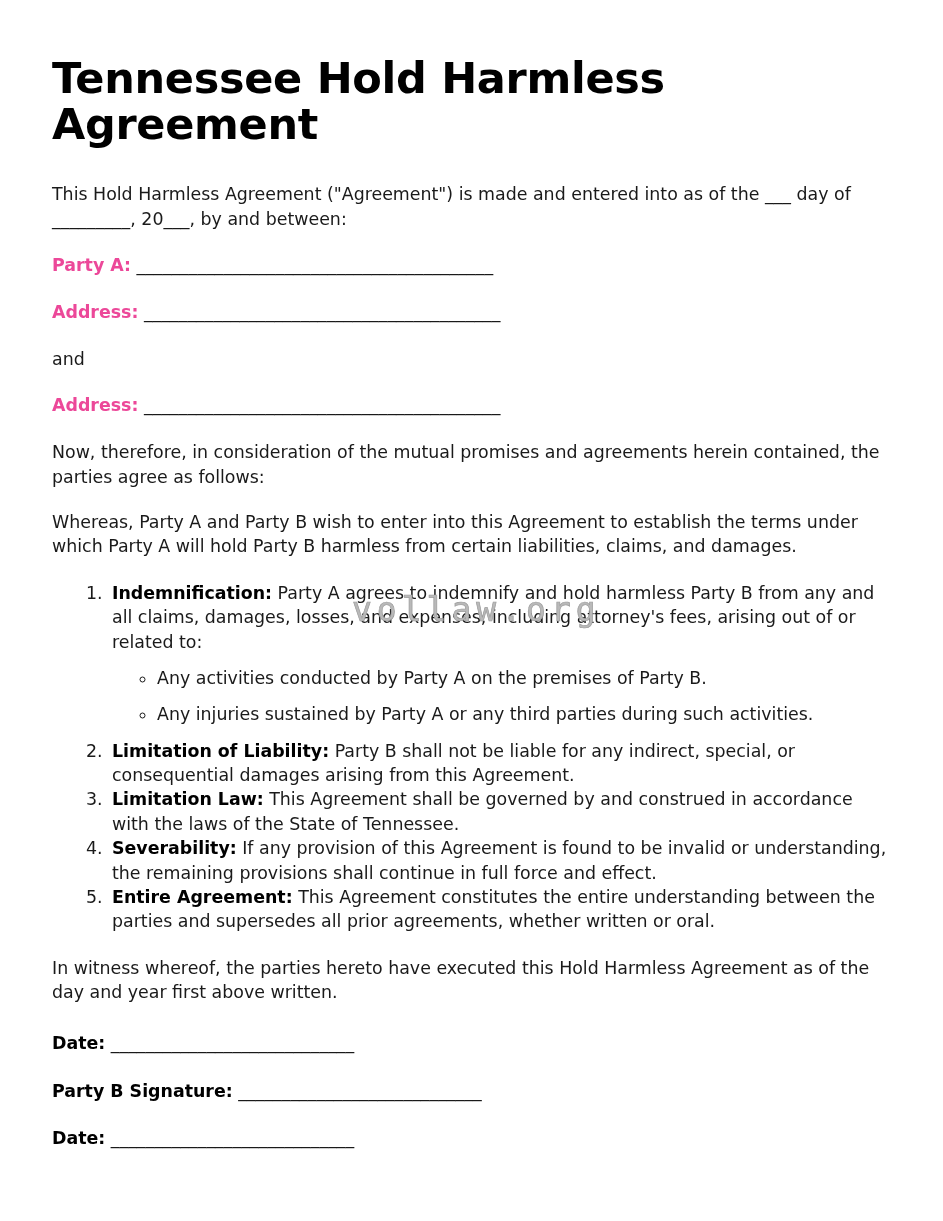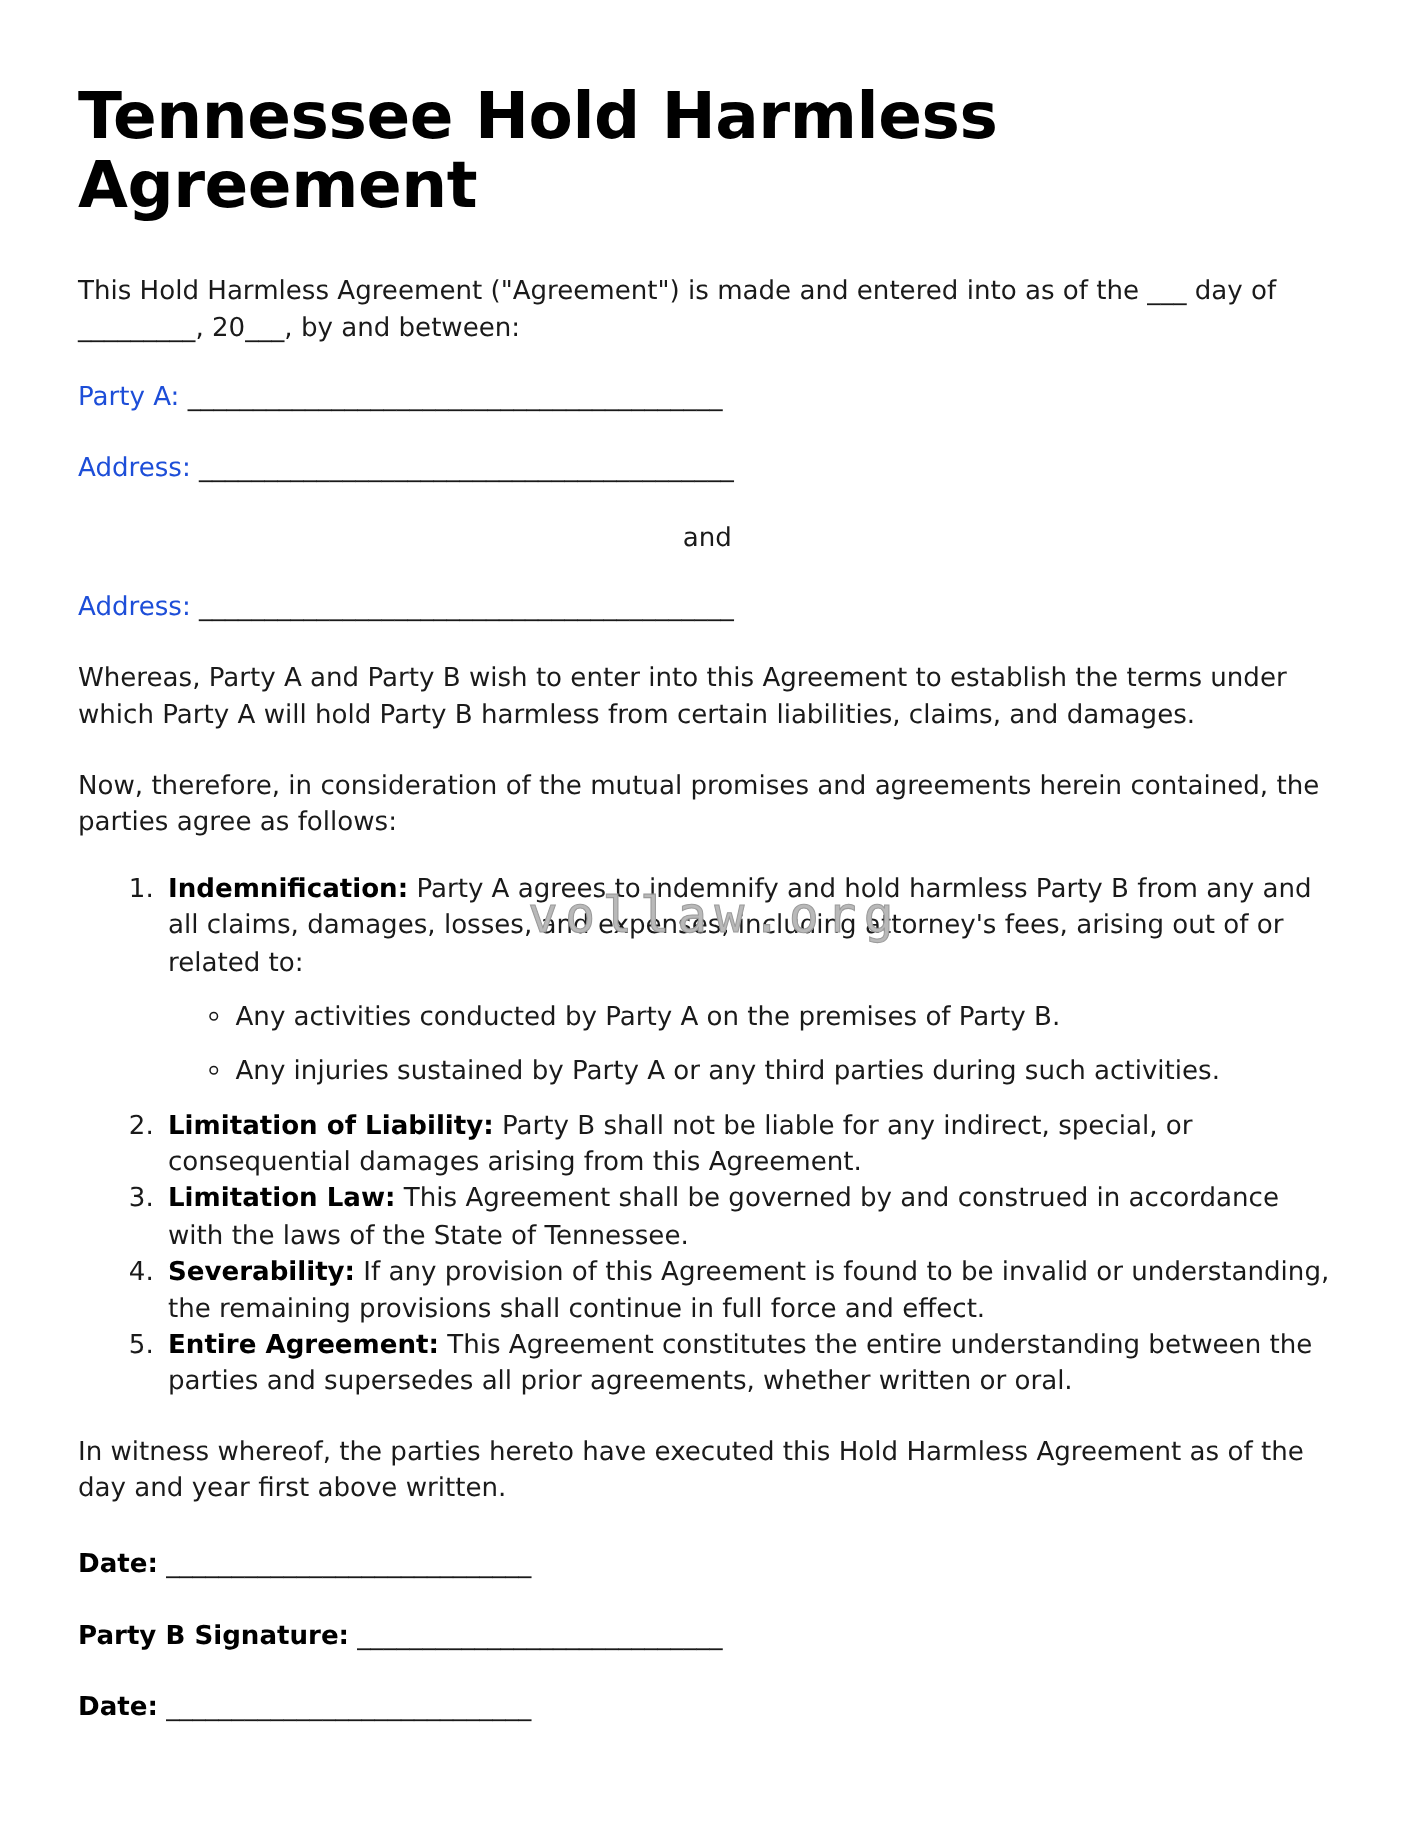--- a/index.html
+++ b/index.html
@@ -41,33 +41,32 @@
   p.para.tight { margin-bottom: 20px; }
 
   .field-line {
     font-size: 17.4px;
     line-height: 1.42;
     margin: 0 0 22px 0;
     color: #1a1a1a;
     white-space: nowrap;
   }
   .field-line .lbl {
-    font-weight: normal;
-    color: #1d4ed8;
+    font-weight: bold;
+    color: #ec4899;
   }
   .field-line .blank {
     letter-spacing: 0px;
     color: #1a1a1a;
   }
   .plain-and {
     font-size: 17.4px;
     line-height: 1.42;
     margin: 0 0 22px 0;
     color: #1a1a1a;
-    text-align: center;
   }
 
   ol.terms {
     margin: 0 0 22px 0;
     padding-left: 56px;
     font-size: 17.4px;
     line-height: 1.40;
     color: #1a1a1a;
     max-width: 860px;
   }
@@ -128,23 +127,23 @@
   </div>
 
   <div class="plain-and">and</div>
 
 
   <div class="field-line">
     <span class="lbl">Address:</span>
     <span class="blank">_________________________________________</span>
   </div>
 
+  <p class="para tight">Now, therefore, in consideration of the mutual promises and agreements herein contained, the parties agree as follows:</p>
+
   <p class="para">Whereas, Party A and Party B wish to enter into this Agreement to establish the terms under which Party A will hold Party B harmless from certain liabilities, claims, and damages.</p>
-
-  <p class="para tight">Now, therefore, in consideration of the mutual promises and agreements herein contained, the parties agree as follows:</p>
 
   <ol class="terms">
     <li>
       <b>Indemnification:</b><span> Party A agrees to indemnify and hold harmless Party B from any and all claims, damages, losses, and expenses, including attorney's fees, arising out of or related to:</span>
       <ul class="subterms">
         <li>Any activities conducted by Party A on the premises of Party B.</li>
         <li>Any injuries sustained by Party A or any third parties during such activities.</li>
       </ul>
     </li>
     <li>

